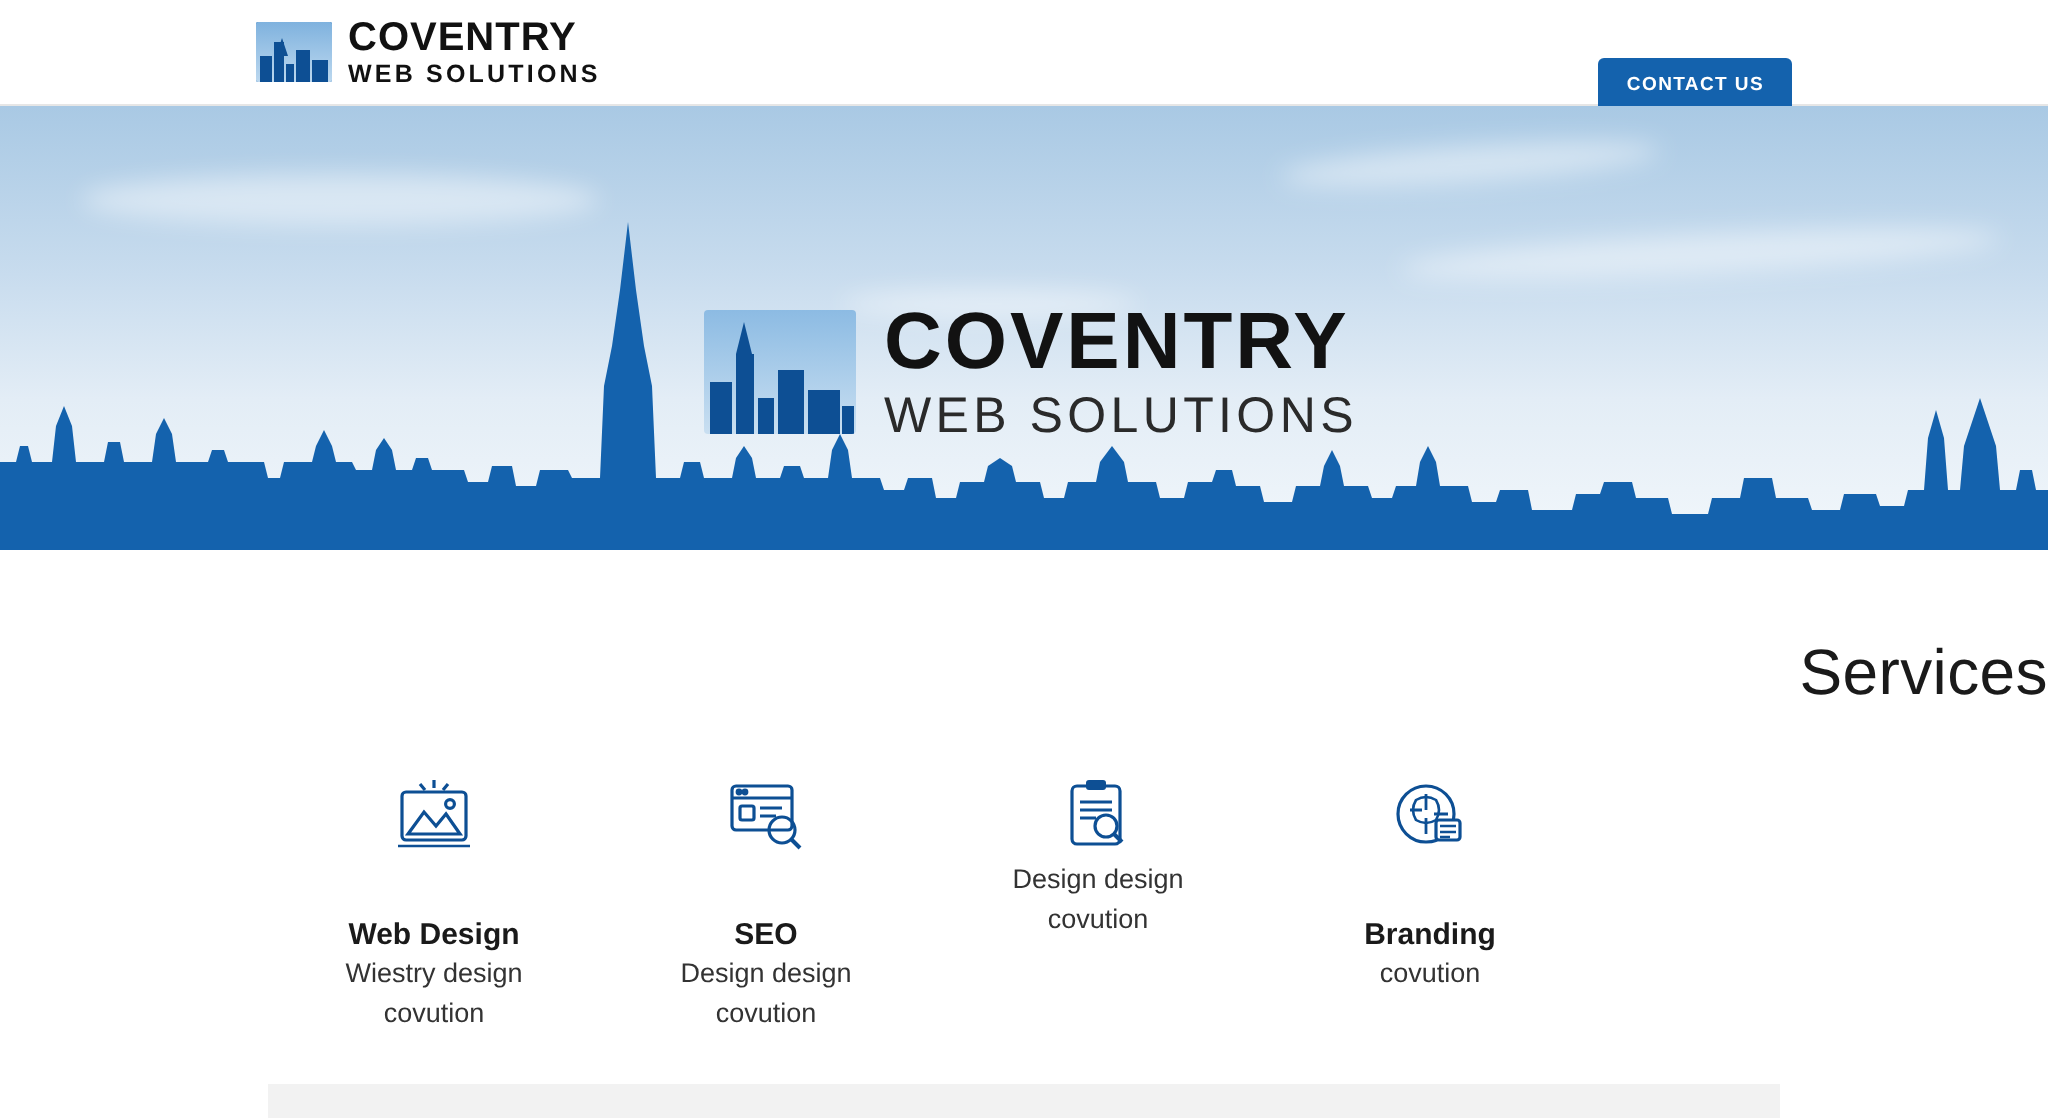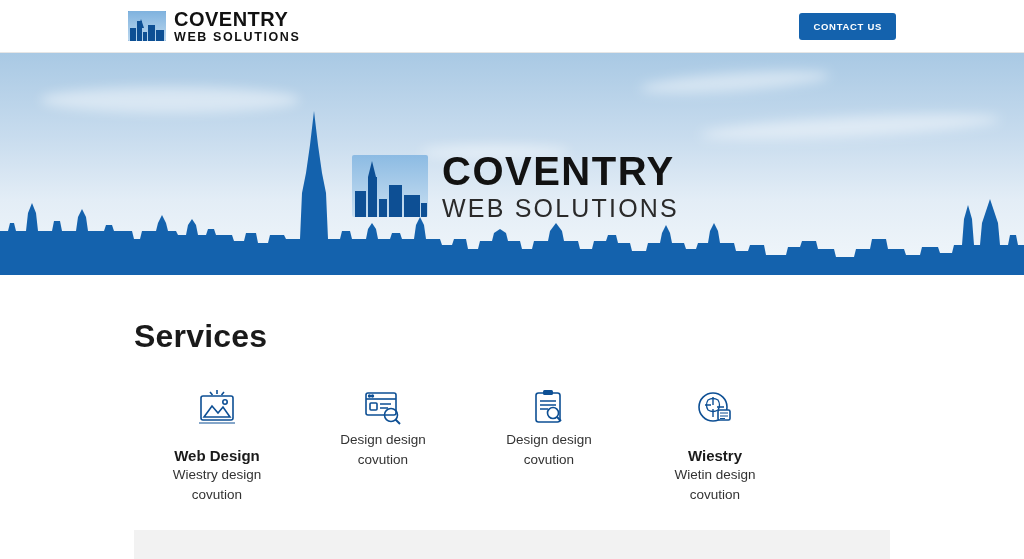--- a/index.html
+++ b/index.html
@@ -70,21 +70,21 @@
   .logo-text .l2 {
     font-size: 12.5px;
     font-weight: bold;
     letter-spacing: 1.6px;
     color: #111111;
     margin-top: 2px;
   }
   .contact-btn {
     position: absolute;
     right: 128px;
-    top: 13px;
+    top: 29px;
     background: #1462ad;
     color: #ffffff;
     border: none;
     font-size: 9.5px;
     font-weight: bold;
     letter-spacing: 0.7px;
     padding: 8px 14px;
     border-radius: 3px;
     cursor: pointer;
     font-family: "Liberation Sans", sans-serif;
@@ -167,43 +167,44 @@
   }
 
   
   .services {
     padding: 0 0 0 0;
     background: #ffffff;
   }
   .services-title {
     margin: 43px 0 0 134px;
     font-size: 32px;
-    font-weight: bold;
+    font-weight: normal;
     color: #1a1a1a;
     letter-spacing: 0.2px;
+    text-align: right;
   }
   .service-grid {
     display: flex;
     margin: 30px 0 0 134px;
     width: 700px;
   }
   .service-card {
     width: 166px;
     text-align: center;
     padding: 0 4px;
   }
   .service-icon {
     height: 44px;
     display: flex;
     align-items: center;
     justify-content: center;
     color: #0d4f94;
   }
   .service-name {
-    margin-top: 18px;
+    margin-top: 30px;
     font-size: 15px;
     font-weight: bold;
     color: #1a1a1a;
   }
   .service-desc {
     margin-top: 3px;
     font-size: 13.5px;
     color: #333333;
     line-height: 1.25;
   }
@@ -331,20 +332,21 @@
           <rect x="4" y="5" width="30" height="22" rx="2"></rect>
           <path d="M4 11 h30"></path>
           <circle cx="7.5" cy="8" r="0.9" fill="#0d4f94"></circle>
           <circle cx="10.5" cy="8" r="0.9" fill="#0d4f94"></circle>
           <rect x="8" y="15" width="7" height="7" rx="1"></rect>
           <path d="M18 16 h11 M18 20 h8"></path>
           <circle cx="29" cy="27" r="6.5"></circle>
           <path d="M33.5 31.5 L38 36" stroke-width="2"></path>
         </svg>
       </div>
+      <div class="service-name">SEO</div>
       <div class="service-desc">Design design</div>
       <div class="service-desc">covution</div>
     </div>
 
     <div class="service-card">
       <div class="service-icon">
         <svg width="42" height="38" viewBox="0 0 42 38" fill="none" stroke="#0d4f94" stroke-width="1.6">
           <rect x="8" y="5" width="24" height="29" rx="2.5"></rect>
           <rect x="15" y="2" width="10" height="5" rx="1.5" fill="#0d4f94" stroke="none"></rect>
           <path d="M12 13 h16 M12 17 h16 M12 21 h8"></path>
@@ -359,21 +361,20 @@
     <div class="service-card">
       <div class="service-icon">
         <svg width="42" height="38" viewBox="0 0 42 38" fill="none" stroke="#0d4f94" stroke-width="1.6">
           <circle cx="19" cy="19" r="14"></circle>
           <path d="M19 9 v8 M19 21 v8 M11 17 h6 M23 19 h7" stroke-width="1.4"></path>
           <path d="M14 12 q5 -3 10 0 q3 5 0 10 q-5 3 -10 0 q-3 -5 0 -10 Z" stroke-width="1.3"></path>
           <rect x="24" y="22" width="12" height="10" rx="1.5" fill="#ffffff"></rect>
           <path d="M26 25 h8 M26 28 h8 M26 30.5 h5" stroke-width="1.2"></path>
         </svg>
       </div>
-      <div class="service-name">Wiestry</div>
-      <div class="service-desc">Wietin design</div>
+      <div class="service-name">Branding</div>
       <div class="service-desc">covution</div>
     </div>
 
   </div>
 
   <div class="bottom-panel"></div>
 </section>
 
 </body></html>

